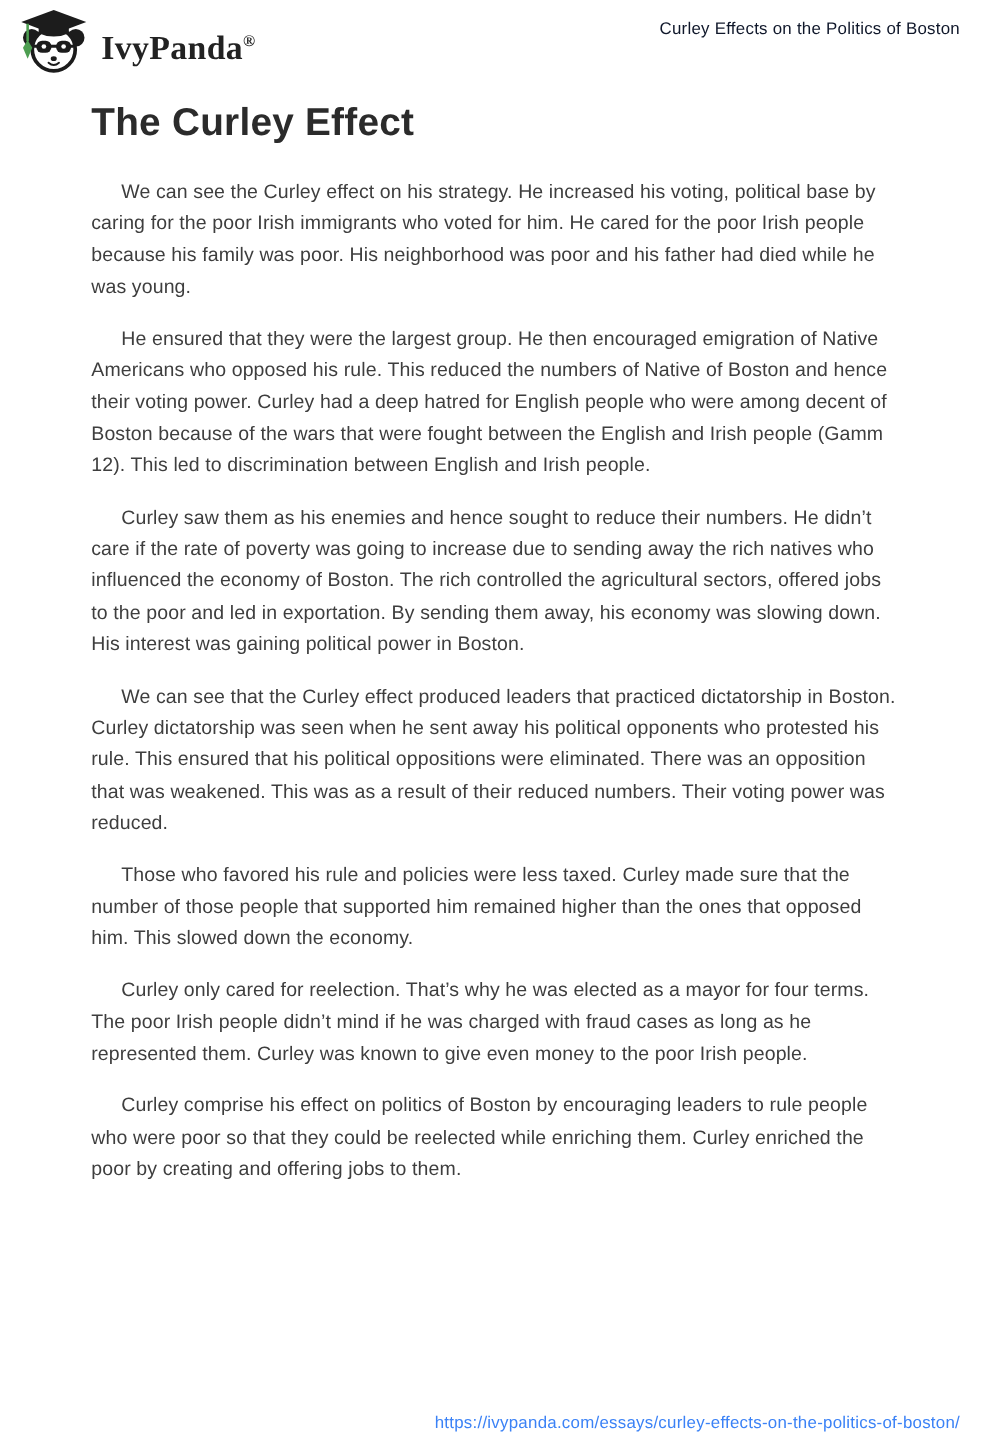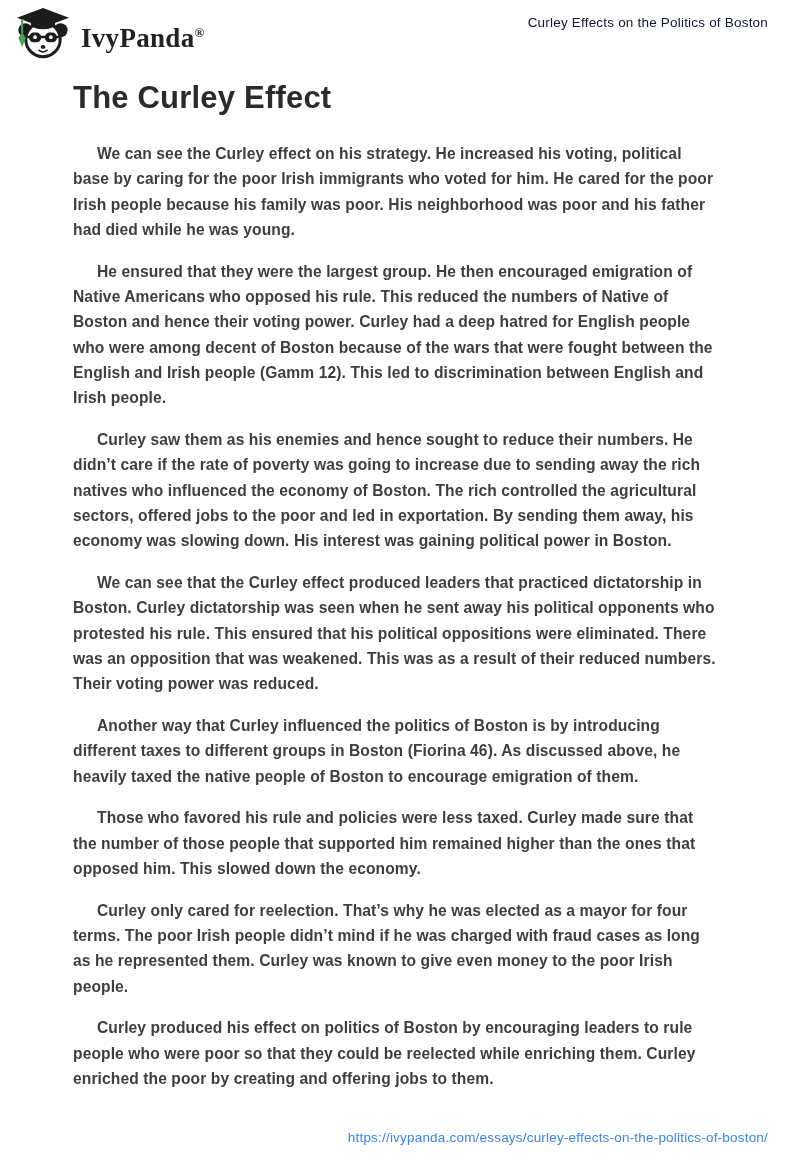--- a/index.html
+++ b/index.html
@@ -69,21 +69,20 @@
     color: #2b2b2b;
     letter-spacing: 0.2px;
   }
   .article p {
     margin: 0 0 16.5px 0;
     font-size: 15.6px;
     line-height: 25.3px;
     color: #3e3e3e;
     text-indent: 24px;
     letter-spacing: 0.1px;
-    font-weight: bold;
   }
   
   .footer-url {
     position: absolute;
     right: 32px;
     bottom: 15px;
     font-size: 13.5px;
     color: #3b82f6;
     letter-spacing: 0.2px;
     cursor: pointer;
@@ -124,21 +123,20 @@
     </div>
     <div class="running-title">Curley Effects on the Politics of Boston</div>
   </div>
 
   <div class="main article">
     <h1 class="article-title">The Curley Effect</h1>
     <p>We can see the Curley effect on his strategy. He increased his voting, political base by caring for the poor Irish immigrants who voted for him. He cared for the poor Irish people because his family was poor. His neighborhood was poor and his father had died while he was young.</p>
     <p>He ensured that they were the largest group. He then encouraged emigration of Native Americans who opposed his rule. This reduced the numbers of Native of Boston and hence their voting power. Curley had a deep hatred for English people who were among decent of Boston because of the wars that were fought between the English and Irish people (Gamm 12). This led to discrimination between English and Irish people.</p>
     <p>Curley saw them as his enemies and hence sought to reduce their numbers. He didn’t care if the rate of poverty was going to increase due to sending away the rich natives who influenced the economy of Boston. The rich controlled the agricultural sectors, offered jobs to the poor and led in exportation. By sending them away, his economy was slowing down. His interest was gaining political power in Boston.</p>
     <p>We can see that the Curley effect produced leaders that practiced dictatorship in Boston. Curley dictatorship was seen when he sent away his political opponents who protested his rule. This ensured that his political oppositions were eliminated. There was an opposition that was weakened. This was as a result of their reduced numbers. Their voting power was reduced.</p>
-    <p>Another way that Curley influenced the politics of Boston is by introducing different taxes to different groups in Boston (Fiorina 46). As discussed above, he heavily taxed the native people of Boston to encourage emigration of them.</p>
     <p>Those who favored his rule and policies were less taxed. Curley made sure that the number of those people that supported him remained higher than the ones that opposed him. This slowed down the economy.</p>
     <p>Curley only cared for reelection. That’s why he was elected as a mayor for four terms. The poor Irish people didn’t mind if he was charged with fraud cases as long as he represented them. Curley was known to give even money to the poor Irish people.</p>
-    <p>Curley produced his effect on politics of Boston by encouraging leaders to rule people who were poor so that they could be reelected while enriching them. Curley enriched the poor by creating and offering jobs to them.</p>
+    <p>Curley comprise his effect on politics of Boston by encouraging leaders to rule people who were poor so that they could be reelected while enriching them. Curley enriched the poor by creating and offering jobs to them.</p>
   </div>
 
   <div class="footer-url">https://ivypanda.com/essays/curley-effects-on-the-politics-of-boston/</div>
 
 </div>
 
 </body></html>

